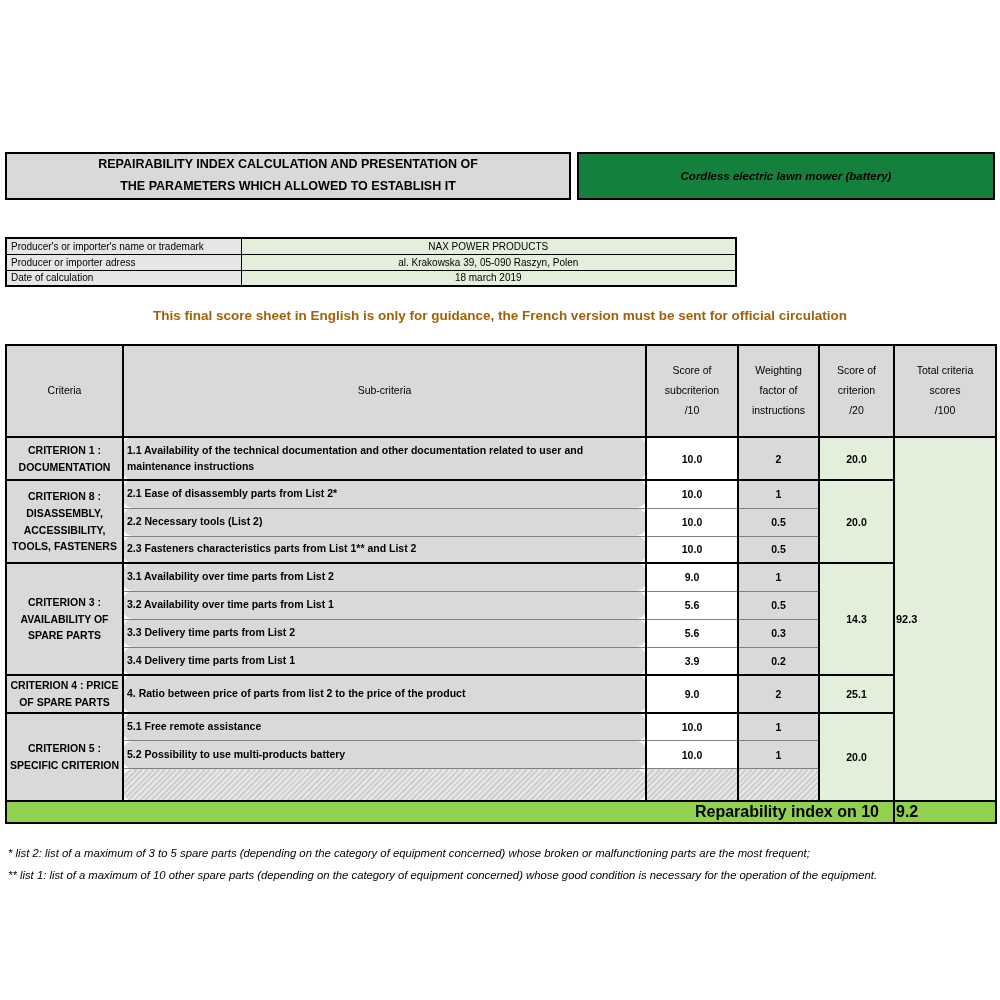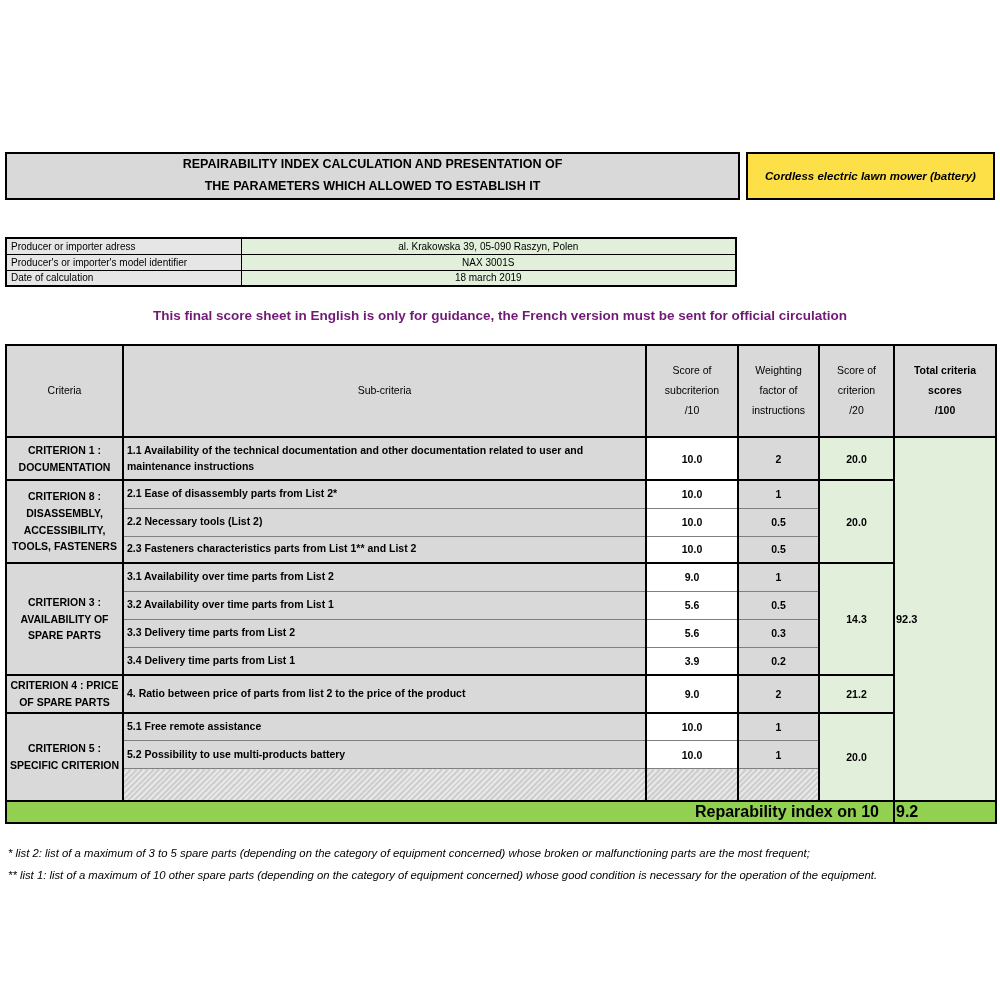--- a/index.html
+++ b/index.html
@@ -3,41 +3,41 @@
 <meta charset="utf-8">
 <style>
   html,body{margin:0;padding:0;}
   body{
     width:1000px;height:1000px;background:#ffffff;position:relative;
     font-family:"Liberation Sans","DejaVu Sans",sans-serif;color:#000;
   }
   
   .title-band{position:absolute;top:152px;left:5px;width:990px;height:48px;display:flex;}
   .title-box{
-    width:735px;background:#d9d9d9;border:2px solid #000;box-sizing:border-box;
+    width:566px;background:#d9d9d9;border:2px solid #000;box-sizing:border-box;
     display:flex;flex-direction:column;justify-content:center;align-items:center;
     font-weight:bold;font-size:12.5px;line-height:1.75;text-align:center;
   }
   .product-box{
-    margin-left:6px;flex:1;background:#fde047;border:2px solid #000;box-sizing:border-box;
+    margin-left:6px;flex:1;background:#15803d;border:2px solid #000;box-sizing:border-box;
     display:flex;justify-content:center;align-items:center;
     font-weight:bold;font-style:italic;font-size:11.5px;text-align:center;
   }
   
   .producer-table{position:absolute;top:237px;left:5px;border-collapse:collapse;table-layout:fixed;}
   .producer-table td{
     border:1px solid #000;height:16px;font-size:10px;box-sizing:border-box;padding:0 4px;
   }
   .producer-table{border:2px solid #000;}
   .producer-table td.p-label{width:235px;background:#e7e6e6;text-align:left;}
   .producer-table td.p-value{width:495px;background:#e2efda;text-align:center;}
   
   .notice{
     position:absolute;top:308px;left:0;width:1000px;text-align:center;
-    color:#701a75;font-weight:bold;font-size:13.5px;
+    color:#a16207;font-weight:bold;font-size:13.5px;
   }
   
   .score-table{
     position:absolute;top:344px;left:5px;width:990px;
     border-collapse:collapse;table-layout:fixed;border:2px solid #000;
   }
   .score-table col.c-crit{width:117px;}
   .score-table col.c-sub{width:523px;}
   .score-table col.c-score{width:92px;}
   .score-table col.c-weight{width:81px;}
@@ -46,30 +46,30 @@
   .score-table th,.score-table td{
     border-left:2px solid #000;border-right:2px solid #000;
     border-top:1px solid #808080;border-bottom:1px solid #808080;
     box-sizing:border-box;font-size:10.5px;overflow:hidden;
   }
   .score-table th{
     height:92px;background:#d9d9d9;font-weight:normal;text-align:center;
     white-space:pre-line;line-height:1.9;vertical-align:middle;
     border-top:2px solid #000;border-bottom:2px solid #000;
   }
-  .score-table th.h-total{font-weight:bold;}
+  .score-table th.h-total{font-weight:normal;}
   tr.group-start td{border-top:2px solid #000;}
   tr.h43{height:43px;} tr.h28{height:28px;} tr.h27{height:27px;} tr.h37{height:37px;padding-left:20px;} tr.h32{height:32px;}
   td.crit{
     background:#d9d9d9;font-weight:bold;text-align:center;vertical-align:middle;
     white-space:pre-line;line-height:1.6;
   }
   td.sub{
     background:#d9d9d9;font-weight:bold;text-align:left;vertical-align:middle;
-    padding:1px 3px;line-height:1.5;
+    padding:1px 3px;line-height:1.5;border-radius:10px;
   }
   td.val{background:#ffffff;font-weight:bold;text-align:center;vertical-align:middle;}
   td.wgt{background:#d9d9d9;font-weight:bold;text-align:center;vertical-align:middle;}
   td.cscore{background:#e2efda;font-weight:bold;text-align:center;vertical-align:middle;border-top:2px solid #000;border-bottom:2px solid #000;}
   td.total{background:#e2efda;font-weight:bold;text-align:left;vertical-align:middle;border-top:2px solid #000;border-bottom:2px solid #000;font-size:11px;}
   td.hatch{
     background:repeating-linear-gradient(135deg,#cdcdcd 0px,#cdcdcd 2px,#e9e9e9 2px,#e9e9e9 4px);
   }
   tr.index-row td{
     background:#92d050;border:2px solid #000;height:20px;
@@ -89,26 +89,26 @@
     <span>THE PARAMETERS WHICH ALLOWED TO ESTABLISH IT</span>
   </div>
   <div class="product-box">
     <span>Cordless electric lawn mower (battery)</span>
   </div>
 </div>
 
 <table class="producer-table">
   <tbody>
     <tr>
+      <td class="p-label">Producer's or importer's name or trademark</td>
+      <td class="p-value">NAX POWER PRODUCTS</td>
+    </tr>
+    <tr>
       <td class="p-label">Producer or importer adress</td>
       <td class="p-value">al. Krakowska 39, 05-090 Raszyn, Polen</td>
-    </tr>
-    <tr>
-      <td class="p-label">Producer's or importer's model identifier</td>
-      <td class="p-value">NAX 3001S</td>
     </tr>
     <tr>
       <td class="p-label">Date of calculation</td>
       <td class="p-value">18 march 2019</td>
     </tr>
   </tbody>
 </table>
 
 <div class="notice">This final score sheet in English is only for guidance, the French version must be sent for official circulation</div>
 
@@ -196,21 +196,21 @@
       <td class="val">3.9</td>
       <td class="wgt">0.2</td>
     </tr>
 
     <tr class="group-start h37">
       <td class="crit">CRITERION 4 : PRICE
 OF SPARE PARTS</td>
       <td class="sub">4. Ratio between price of parts from list 2 to the price of the product</td>
       <td class="val">9.0</td>
       <td class="wgt">2</td>
-      <td class="cscore">21.2</td>
+      <td class="cscore">25.1</td>
     </tr>
 
     <tr class="group-start h28">
       <td class="crit" rowspan="3">CRITERION 5 :
 SPECIFIC CRITERION</td>
       <td class="sub">5.1 Free remote assistance</td>
       <td class="val">10.0</td>
       <td class="wgt">1</td>
       <td class="cscore" rowspan="3">20.0</td>
     </tr>

